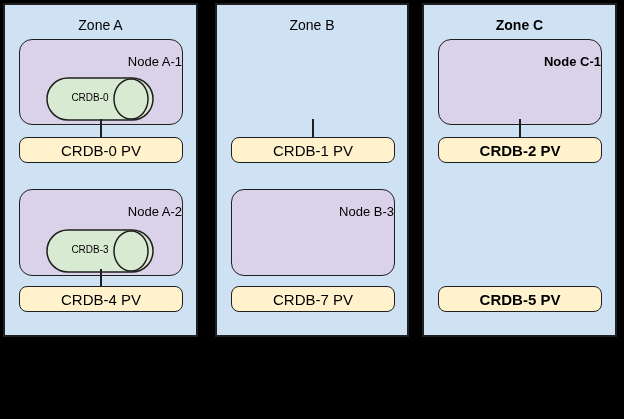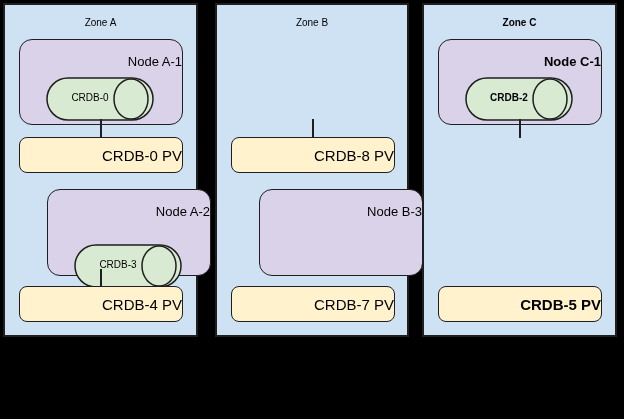--- a/index.html
+++ b/index.html
@@ -23,34 +23,34 @@
     background: #cfe2f3;
     border: 2px solid #1f1f1f;
     box-sizing: border-box;
   }
   .zone-label {
     position: absolute;
     top: 12px;
     left: 0;
     width: 100%;
     text-align: center;
-    font-size: 10px;
+    font-size: 14px;
     color: #000000;
   }
   .node {
     position: absolute;
     left: 14px;
     width: 164px;
     background: #d9d2e9;
     border: 1.5px solid #1f1f1f;
     border-radius: 13px;
     box-sizing: border-box;
   }
   .node-row1 { top: 34px; height: 86px; }
-  .node-row2 { top: 184px; height: 87px; margin-left: 28px; }
+  .node-row2 { top: 184px; height: 87px; }
   .node-label {
     position: absolute;
     top: 14px;
     left: 0;
     width: 100%;
     text-align: right;
     font-size: 13px;
     color: #000000;
   }
   .pod {
@@ -77,28 +77,28 @@
     left: 95px;
     width: 2px;
     background: #1f1f1f;
   }
   .connector-row1 { top: 114px; height: 19px; }
   .connector-row2 { top: 264px; height: 18px; }
   .pv {
     position: absolute;
     left: 14px;
     width: 164px;
-    height: 36px;
+    height: 26px;
     background: #fff2cc;
     border: 1.5px solid #1f1f1f;
     border-radius: 8px;
     box-sizing: border-box;
     display: flex;
     align-items: center;
-    justify-content: flex-end;
+    justify-content: center;
   }
   .pv-row1 { top: 132px; }
   .pv-row2 { top: 281px; }
   .pv-label {
     font-size: 15px;
     color: #000000;
   }
   .zone-a { left: 3px;   width: 195px; }
   .zone-b { left: 215px; width: 194px; padding-left: 34px; }
   .zone-c { left: 422px; width: 195px; font-weight: bold; }
@@ -121,63 +121,59 @@
         <div class="pod-label">CRDB-0</div>
       </div>
     </div>
     <div class="connector connector-row1"></div>
     <div class="pv pv-row1">
       <span class="pv-label">CRDB-0 PV</span>
     </div>
 
     <div class="node node-row2">
       <div class="node-label">Node A-2</div>
-      <div class="pod" style="top:54px">
+      <div class="pod" style="top:39px">
         <svg width="108" height="44" viewBox="0 0 108 44">
           <rect x="1" y="1" width="106" height="42" rx="21" ry="21" fill="#d9ead3" stroke="#1f1f1f" stroke-width="1.5"></rect>
           <ellipse cx="85" cy="22" rx="17" ry="20" fill="#d9ead3" stroke="#1f1f1f" stroke-width="1.5"></ellipse>
         </svg>
         <div class="pod-label">CRDB-3</div>
       </div>
     </div>
     <div class="connector connector-row2"></div>
     <div class="pv pv-row2">
       <span class="pv-label">CRDB-4 PV</span>
     </div>
   </div>
 
   <div class="zone zone-b">
     <div class="zone-label">Zone B</div>
 
     <div class="connector connector-row1"></div>
     <div class="pv pv-row1">
-      <span class="pv-label">CRDB-8 PV</span>
+      <span class="pv-label">CRDB-1 PV</span>
     </div>
 
     <div class="node node-row2">
       <div class="node-label">Node B-3</div>
     </div>
     <div class="pv pv-row2">
       <span class="pv-label">CRDB-7 PV</span>
     </div>
   </div>
 
   <div class="zone zone-c">
     <div class="zone-label">Zone C</div>
 
     <div class="node node-row1">
       <div class="node-label">Node C-1</div>
-      <div class="pod">
-        <svg width="108" height="44" viewBox="0 0 108 44">
-          <rect x="1" y="1" width="106" height="42" rx="21" ry="21" fill="#d9ead3" stroke="#1f1f1f" stroke-width="1.5"></rect>
-          <ellipse cx="85" cy="22" rx="17" ry="20" fill="#d9ead3" stroke="#1f1f1f" stroke-width="1.5"></ellipse>
-        </svg>
-        <div class="pod-label">CRDB-2</div>
-      </div>
     </div>
     <div class="connector connector-row1"></div>
+    <div class="pv pv-row1">
+      <span class="pv-label">CRDB-2 PV</span>
+    </div>
 
     <div class="pv pv-row2">
       <span class="pv-label">CRDB-5 PV</span>
     </div>
   </div>
 
 </div>
 
 </body></html>

